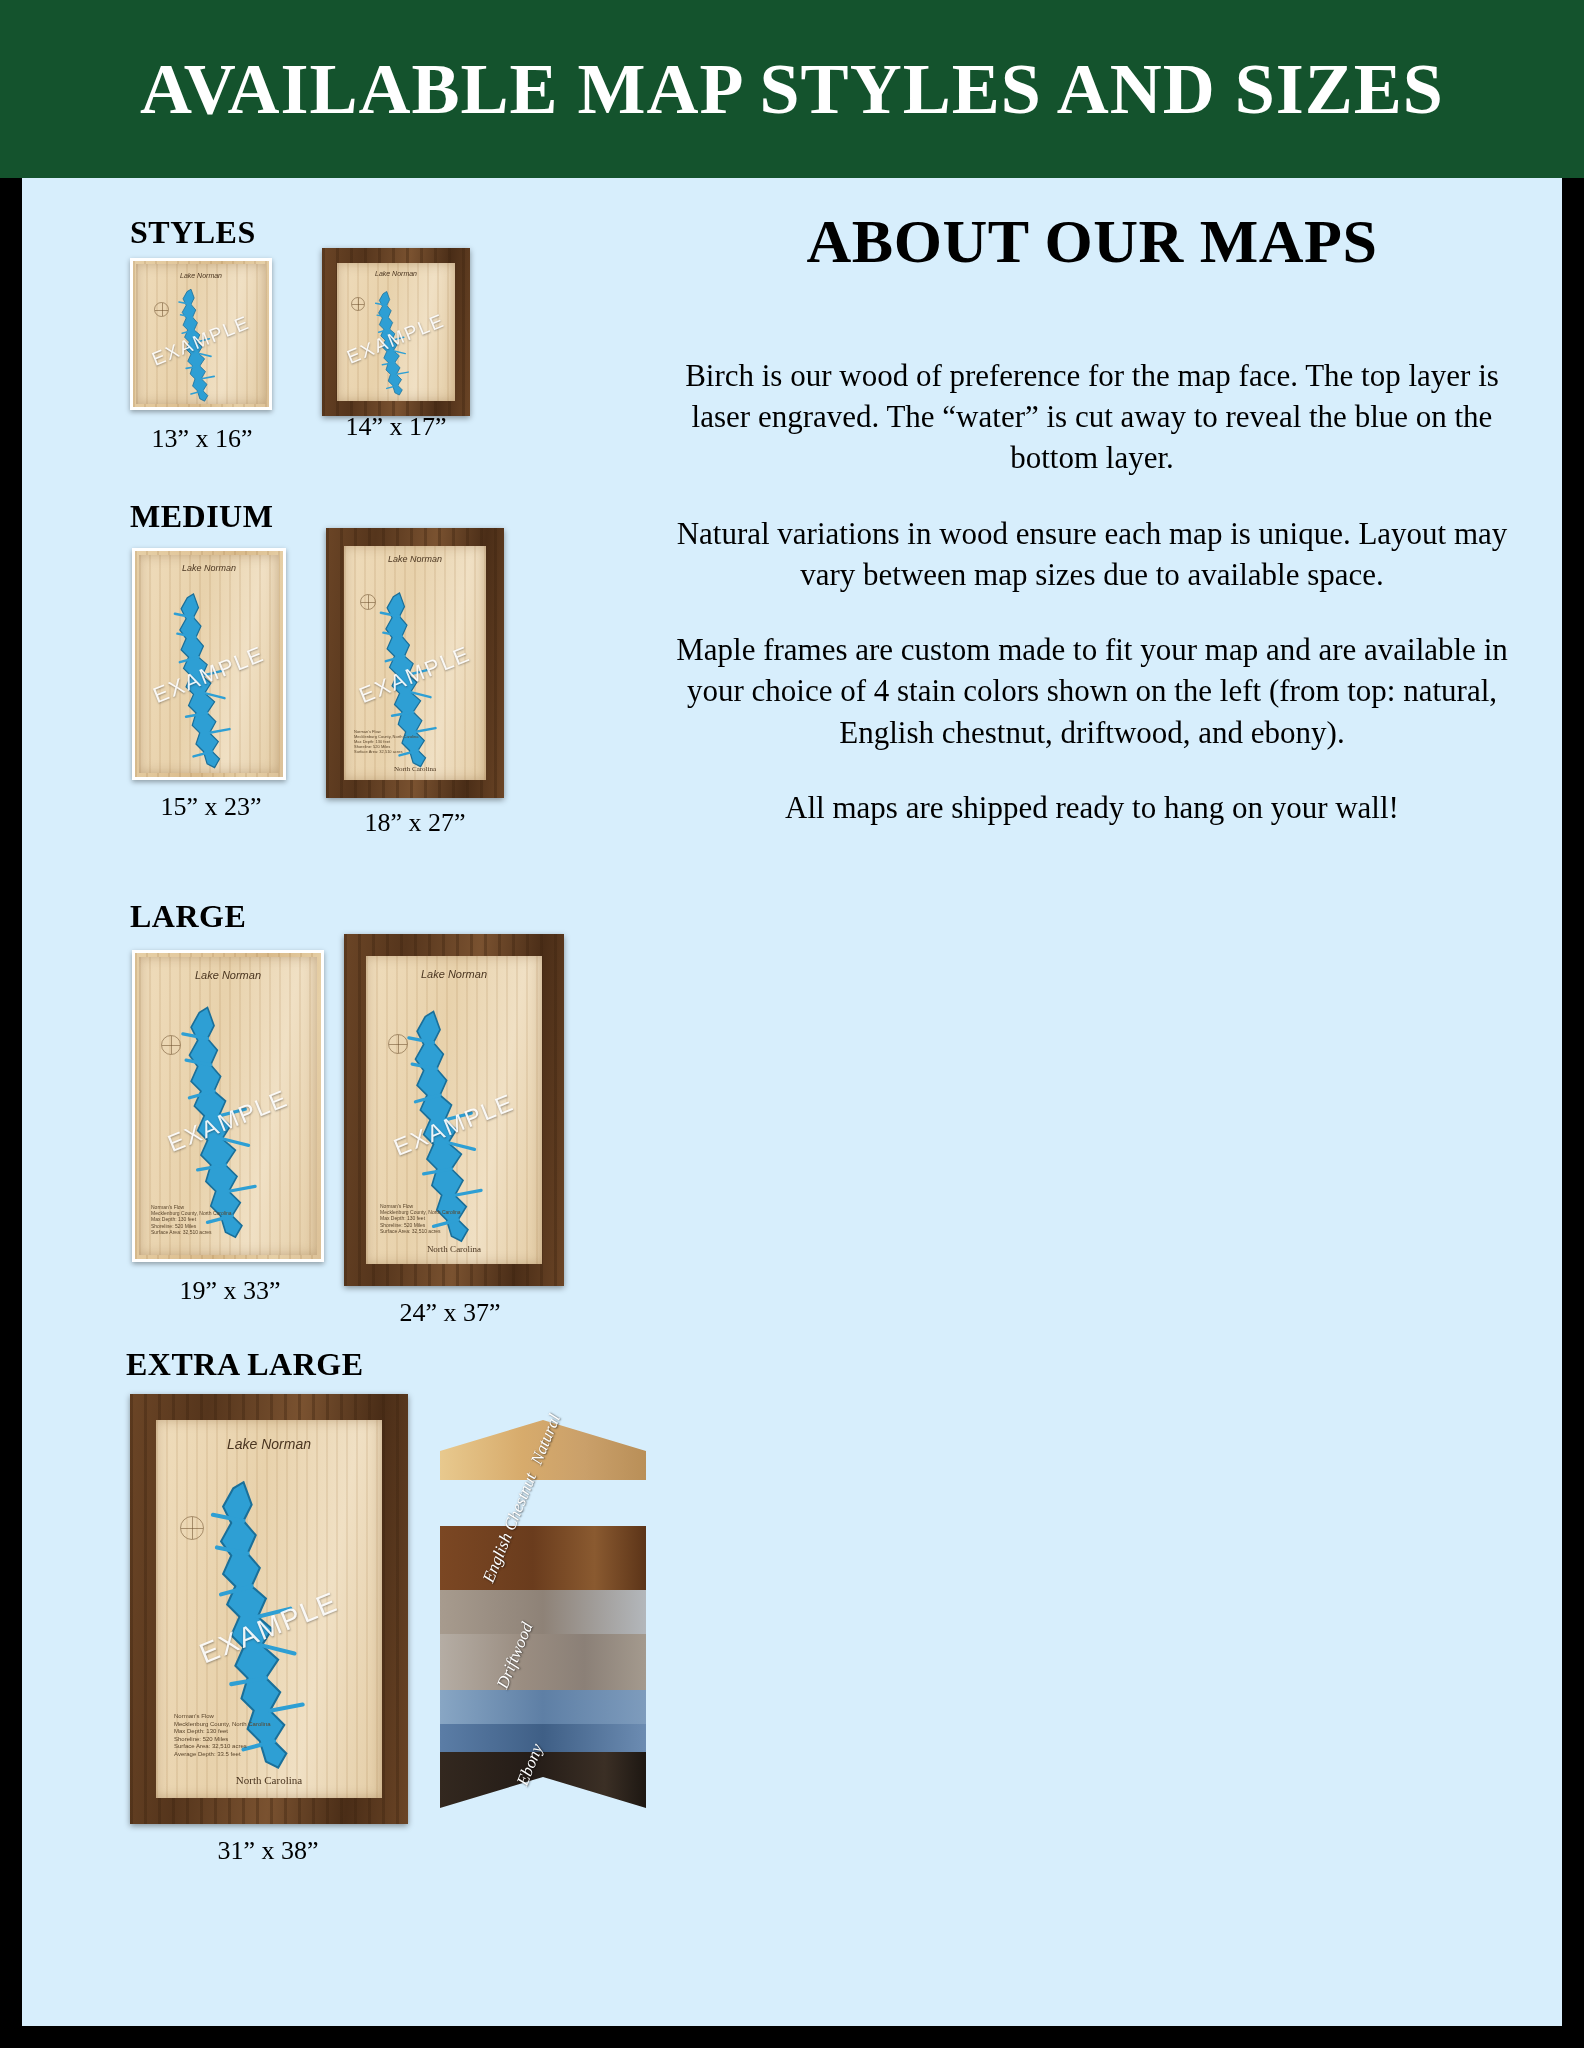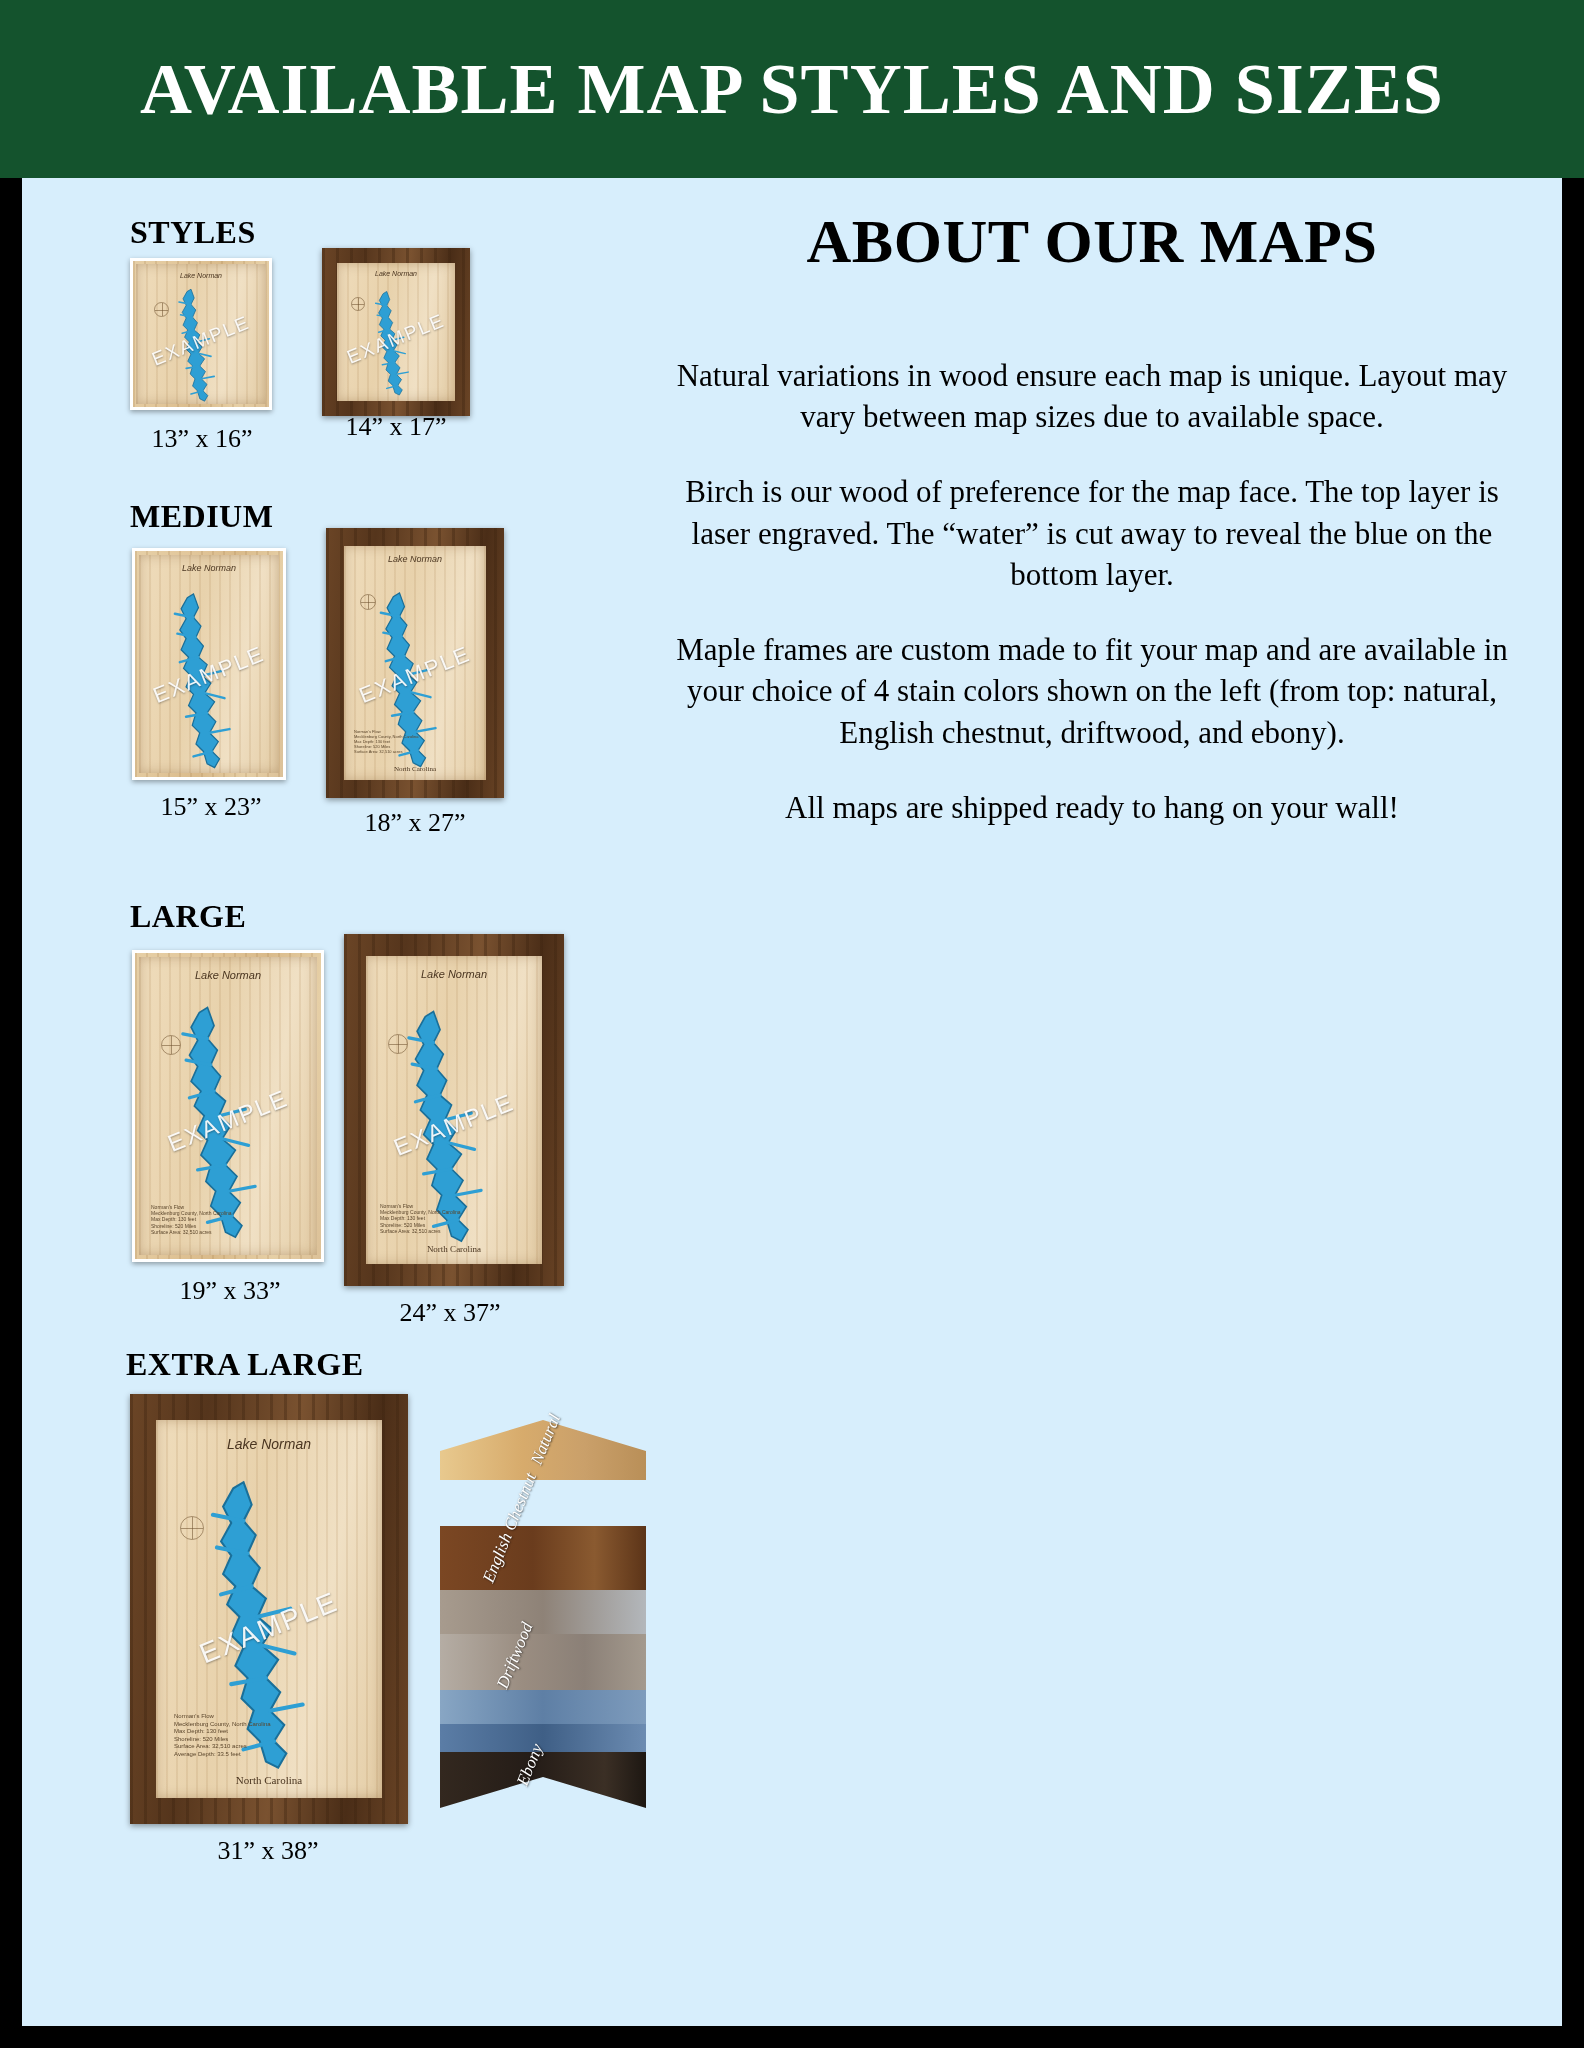--- a/index.html
+++ b/index.html
@@ -401,21 +401,21 @@
         <div class="stain-label" style="left:48px; top:152px;">English Chestnut</div>
         <div class="stain-label" style="left:62px; top:258px;">Driftwood</div>
         <div class="stain-label" style="left:82px; top:355px;">Ebony</div>
       </div>
 
     </div>
 
     <div class="right-col">
       <div class="about-title">ABOUT OUR MAPS</div>
       <div class="about-body">
+        <p>Birch is our wood of preference for the map face. The top layer is laser engraved. The “water”  is cut away to reveal the blue on the bottom layer.</p>
         <p>Natural variations in wood ensure each map is unique. Layout may vary between map sizes due to available space.</p>
-        <p>Birch is our wood of preference for the map face. The top layer is laser engraved. The “water”  is cut away to reveal the blue on the bottom layer.</p>
         <p>Maple frames are custom made to fit your map and are available in your choice of 4 stain colors shown on the left (from top:  natural, English chestnut, driftwood, and ebony).</p>
         <p>All maps are shipped ready to hang on your wall!</p>
       </div>
     </div>
 
   </div>
 </div>
 
 </body></html>

